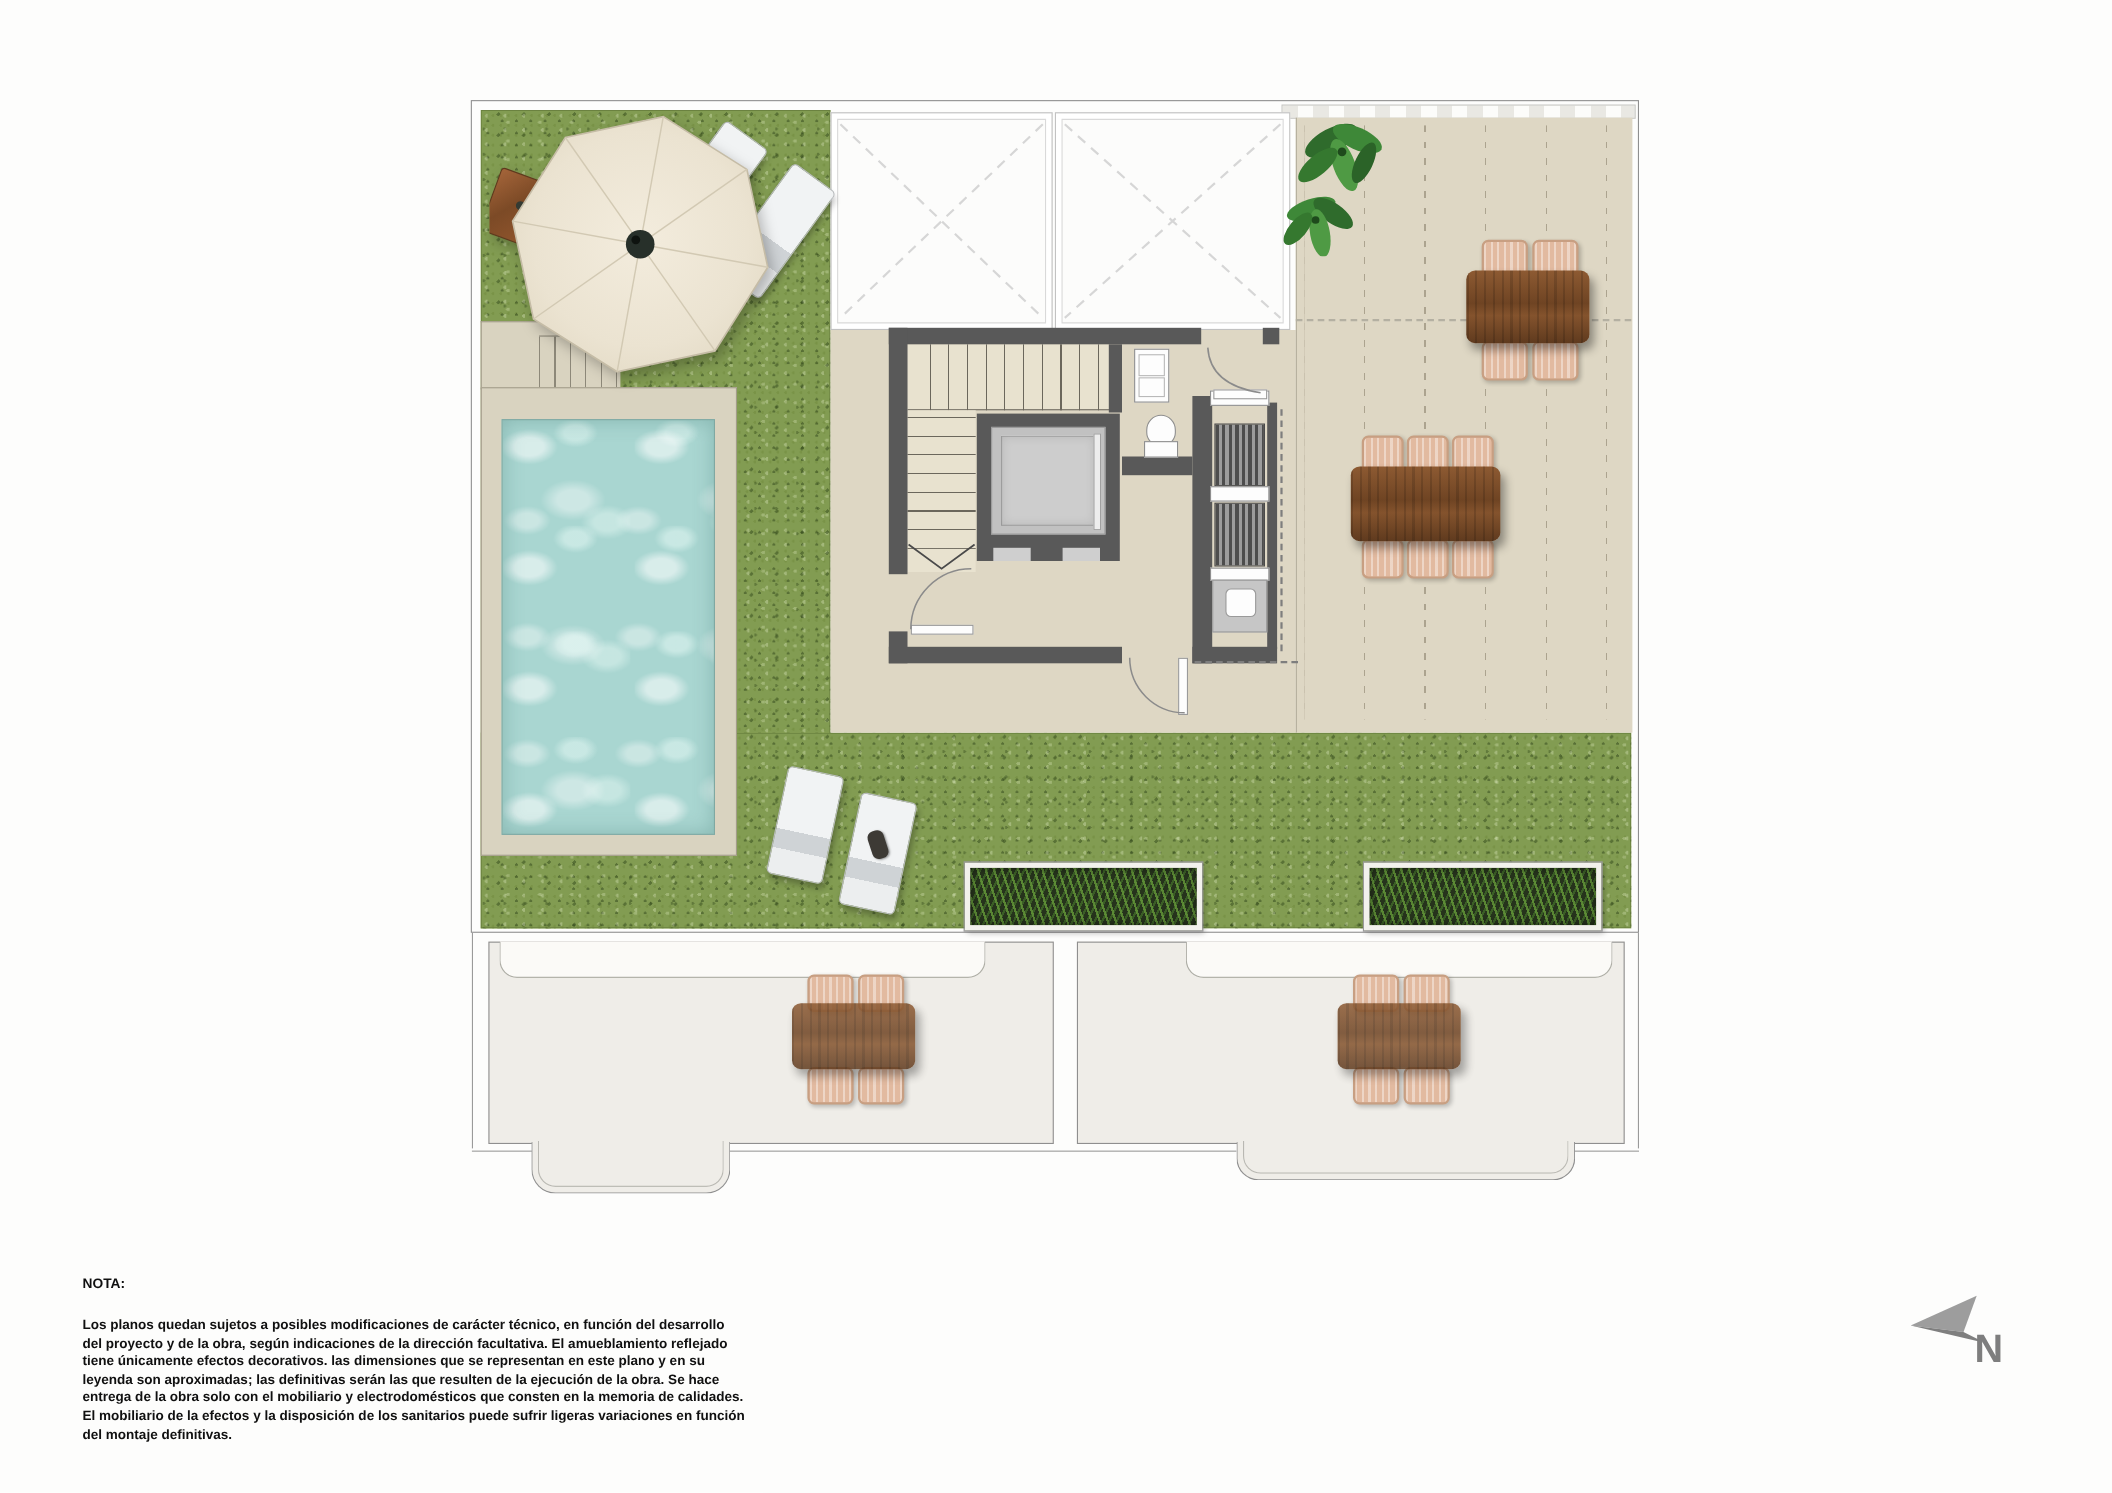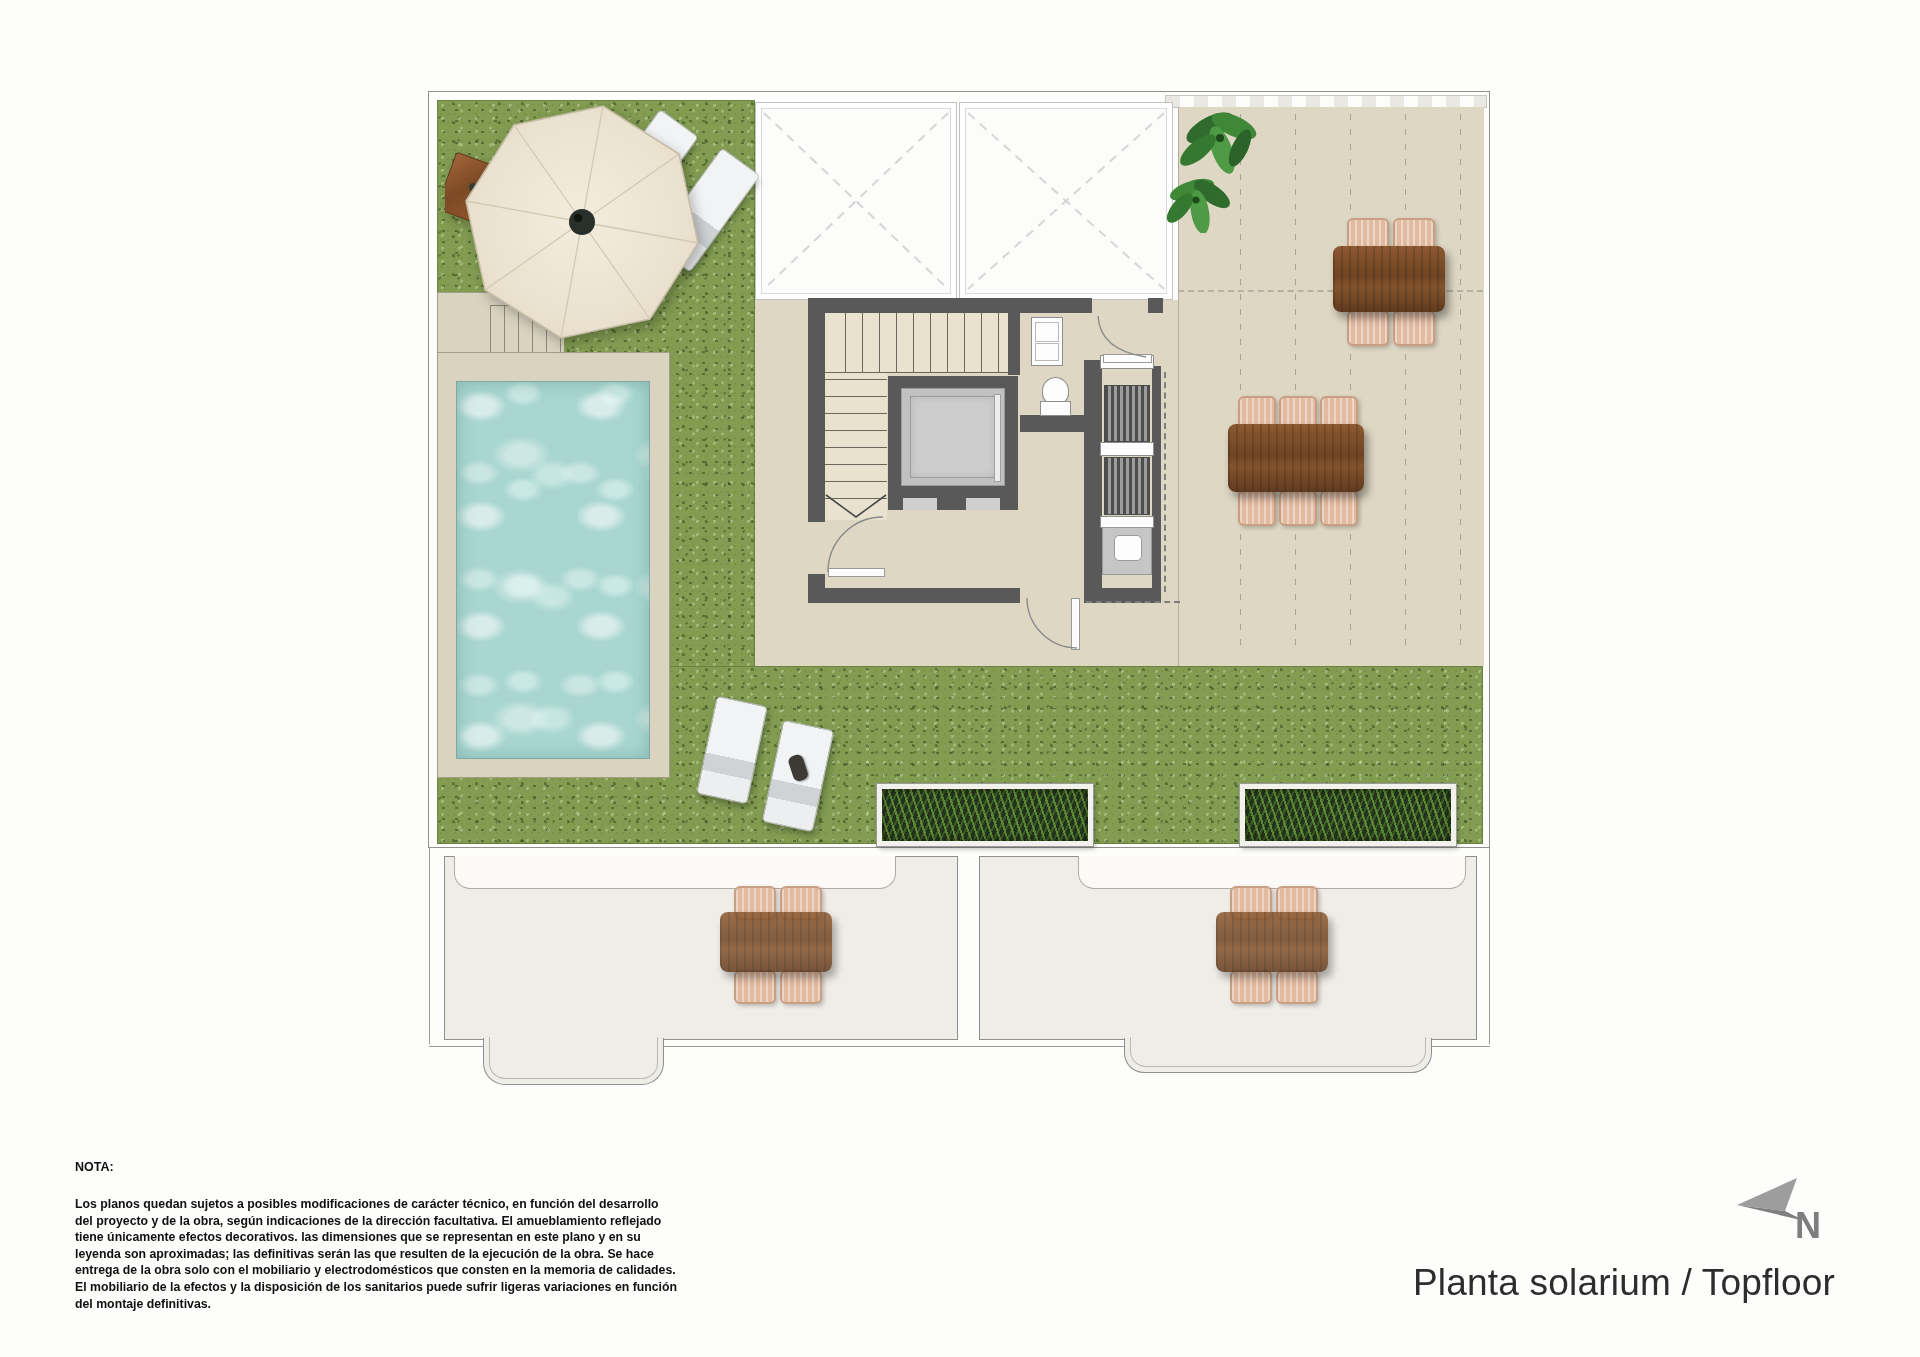--- a/index.html
+++ b/index.html
@@ -284,15 +284,14 @@
     <div class="note-line">El mobiliario de la efectos y la disposición de los sanitarios puede sufrir ligeras variaciones en función</div>
     <div class="note-line">del montaje definitivas.</div>
   </div>
 
   <svg class="abs" style="left:1725px;top:1172px;" width="100" height="60" viewBox="0 0 100 60">
     <polygon points="12,33 72,6 60,39" fill="#9d9d9d"></polygon>
     <polygon points="12,33 60,39 80,49" fill="#7f7f7f"></polygon>
   </svg>
   <div class="abs north-n" style="left:1795px;top:1208px;">N</div>
 
-  <div class="abs title-text" style="left:1370px;top:1262px;width:465px;">Planta solarium / Topfloor</div>
 
 </div>
 
 </body></html>

